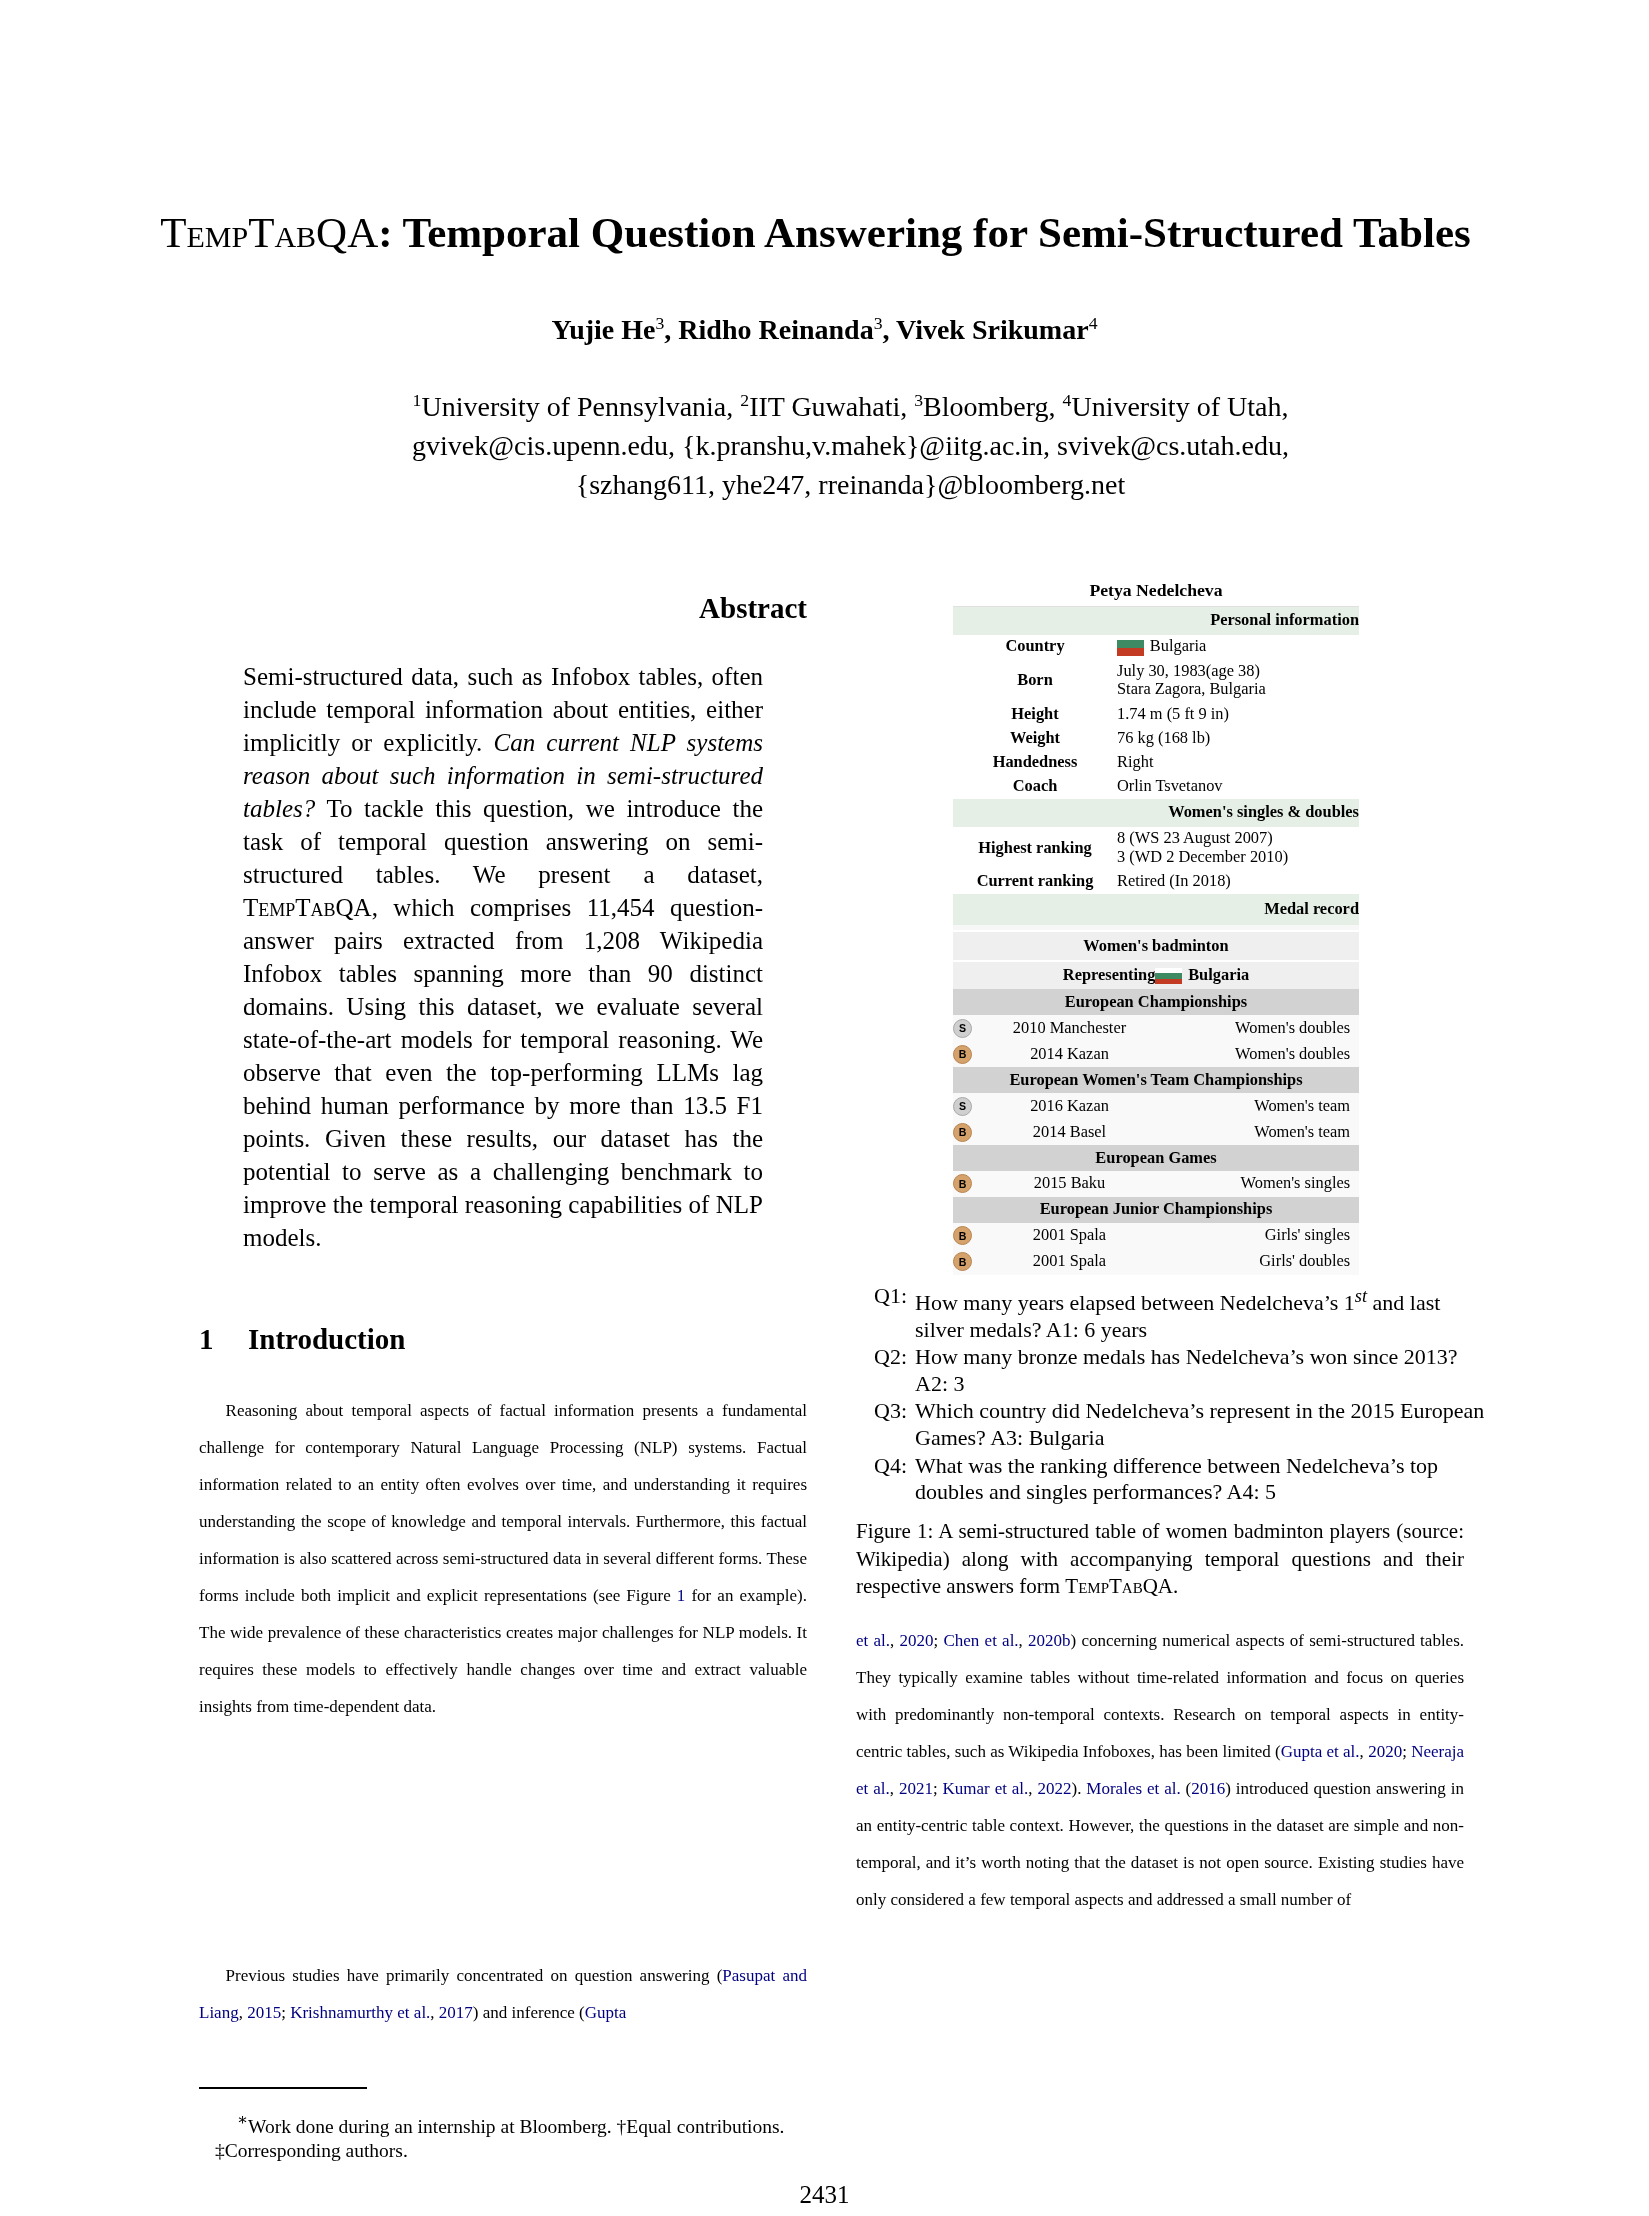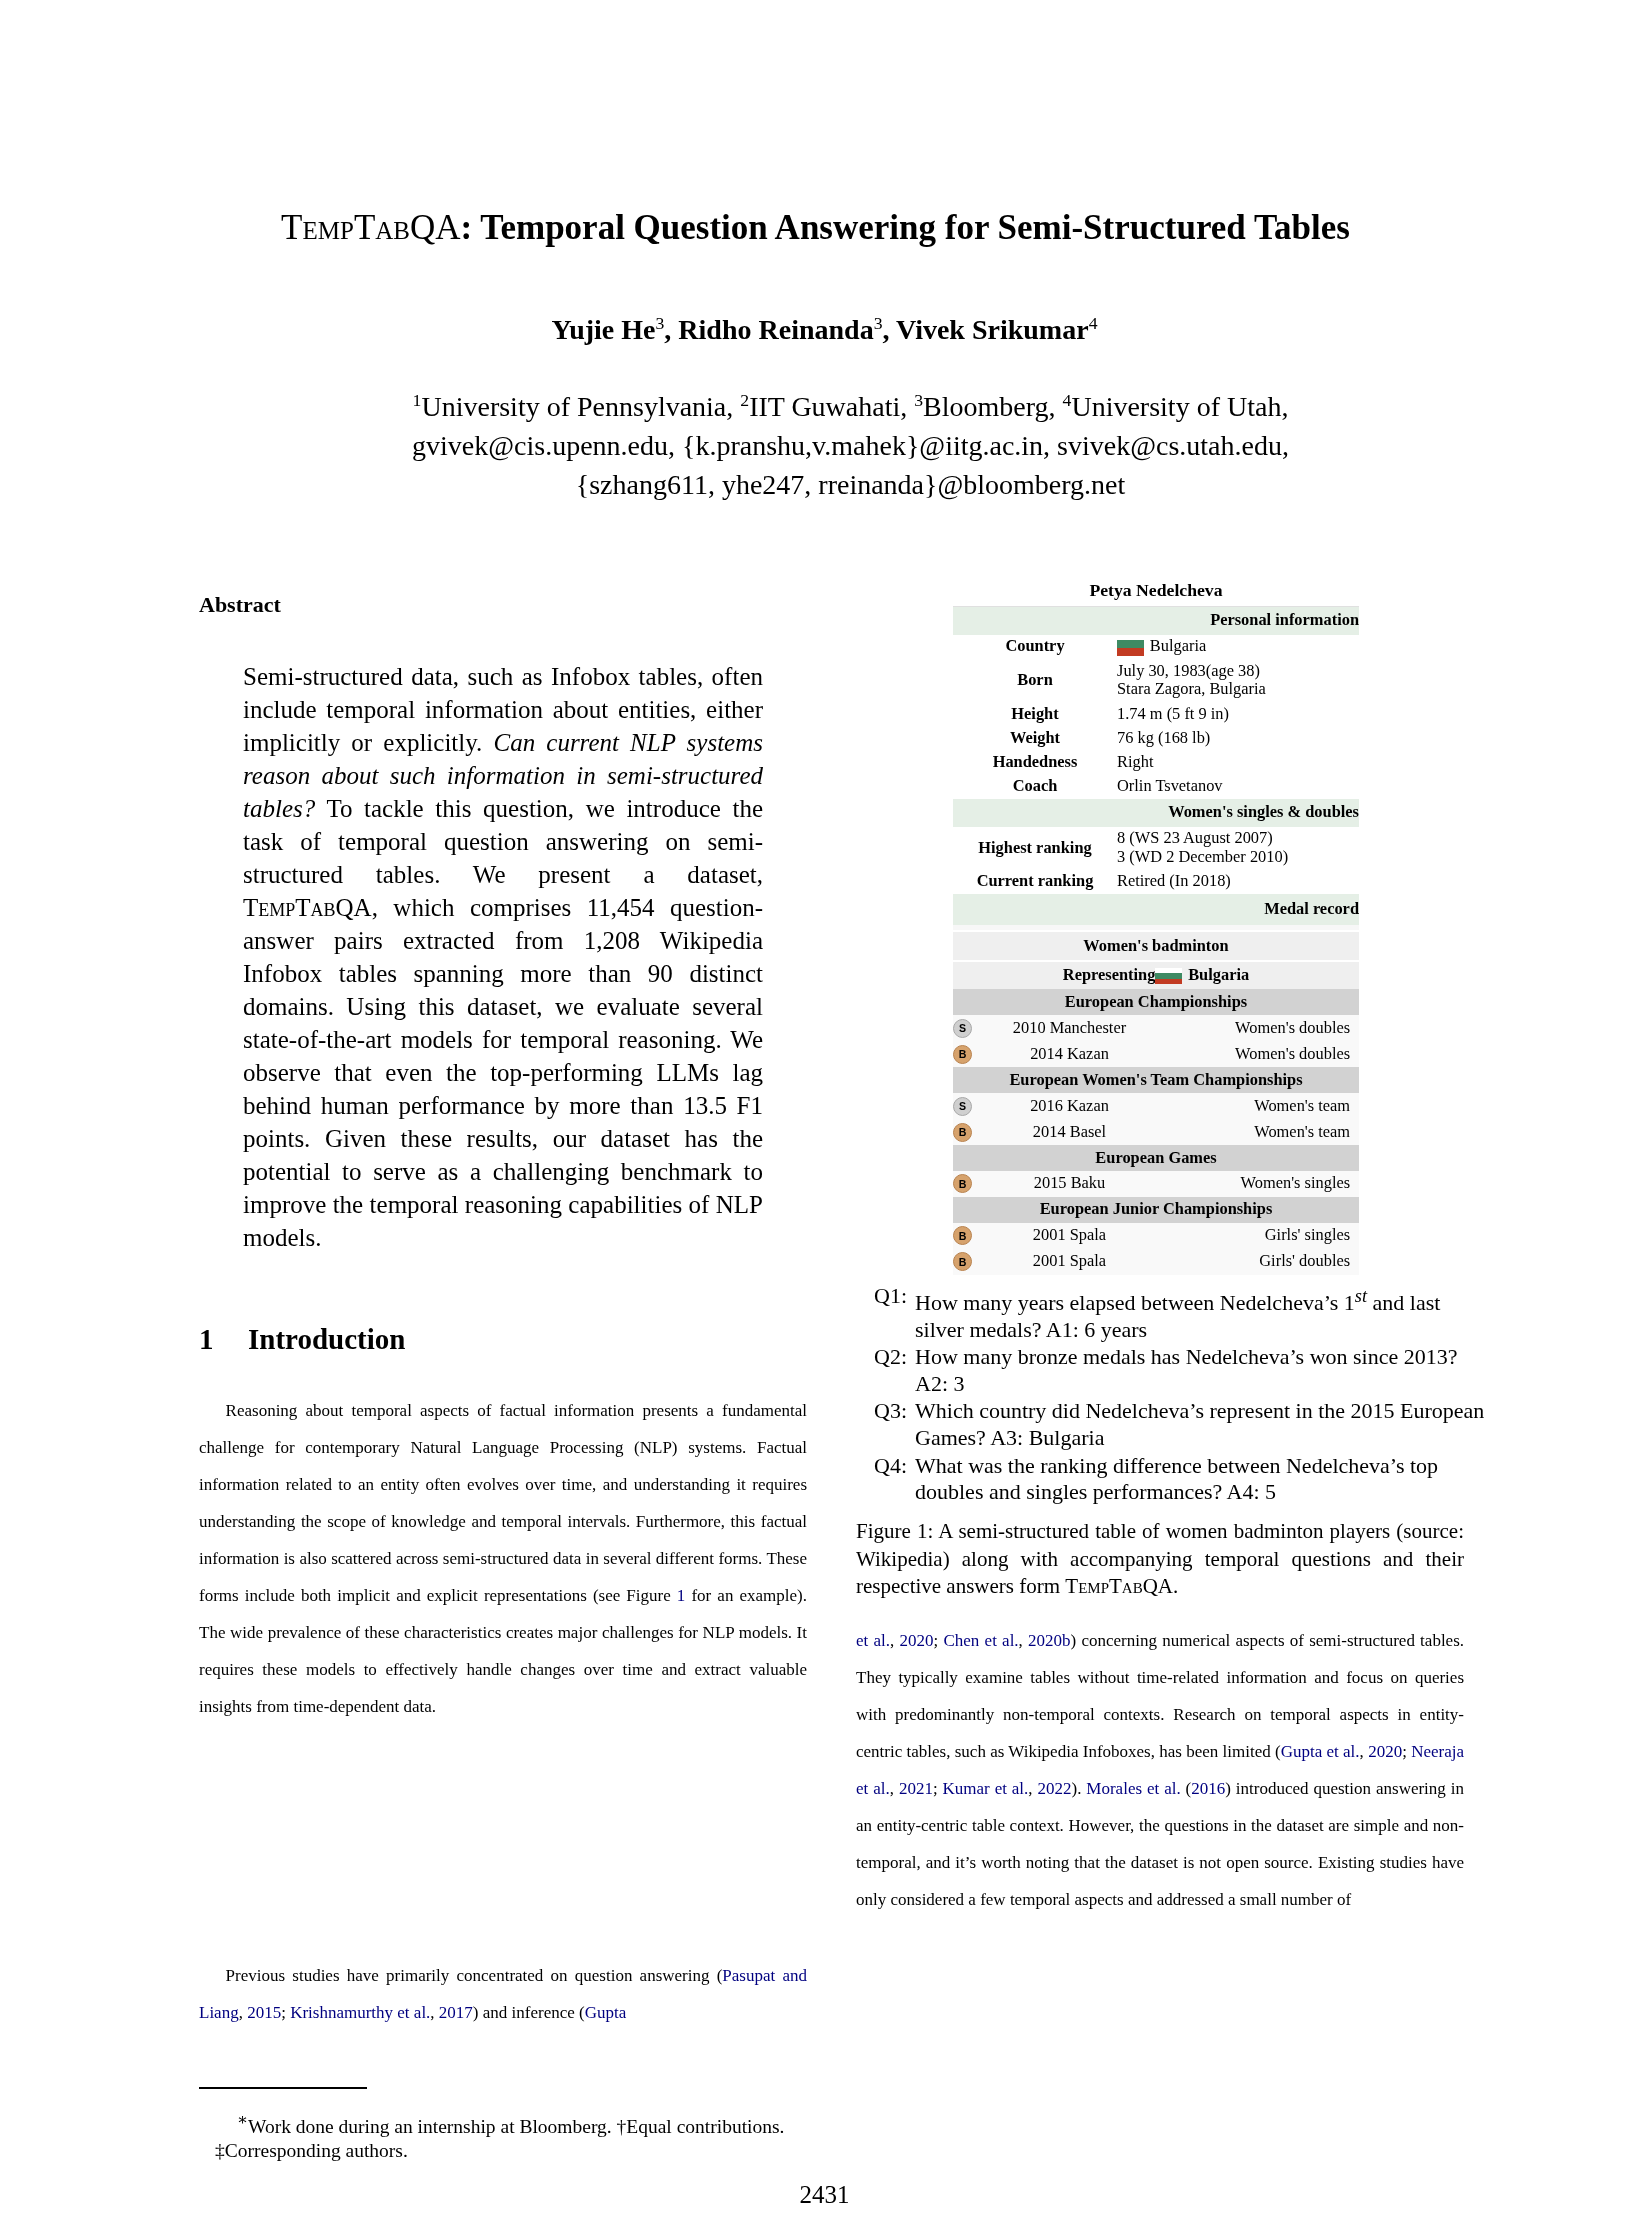--- a/index.html
+++ b/index.html
@@ -1,27 +1,27 @@
 <!DOCTYPE html>
 <html style="font-size:7px"><head>
 <meta charset="utf-8">
 <style>
   html, body { margin:0; padding:0; background:#ffffff; }
   body { width:1649px; height:2332px; position:relative; overflow:hidden;
          font-family:"Liberation Serif","DejaVu Serif",serif; color:#000; }
   .abs { position:absolute; }
   .sc { font-variant: small-caps; }
   .link { color:#000080; }
-  .title { top:208px; left:0; width:1631px; text-align:center; font-size:35px; font-weight:bold; }
+  .title { top:208px; left:0; width:1631px; text-align:center; font-size:43px; font-weight:bold; }
   .title .sc { font-weight:normal; }
   .authors { top:306px; left:0; width:1649px; text-align:center; font-size:28px; font-weight:bold; line-height:35px; }
   .authors sup { font-size:17.7px; font-weight:normal; }
   .affil { top:381px; left:0; width:1649px; text-align:center; font-size:28px; line-height:39px;margin-left:26px; }
   .affil sup { font-size:17.7px; }
-  .abstract-head { top:592px; left:199px; width:608px; text-align:left; font-size:22px; font-weight:bold; }
+  .abstract-head { top:592px; left:199px; width:608px; text-align:right; font-size:29px; font-weight:bold; }
   .abstract-body { top:660px; left:243px; width:520px; font-size:25px; line-height:33px; text-align:justify; }
   .sec-head { top:1323px; left:199px; font-size:29px; font-weight:bold; }
   .sec-head .num { display:inline-block; width:49px; }
   .body-text { font-size:17px; line-height:37px; text-align:justify; }
   .para-indent { text-indent:26.6px; }
   .intro1 { top:1392px; left:199px; width:608px; }
   .intro2 { top:1957px; left:199px; width:608px; }
   .fn-rule { top:2087px; left:199px; width:168px; height:1.8px; background:#000; }
   .footnote { top:2108px; left:199px; width:608px; font-size:19.5px; line-height:24px;margin-left:16px; }
   .footnote .ind { display:inline-block; width:22px; }

